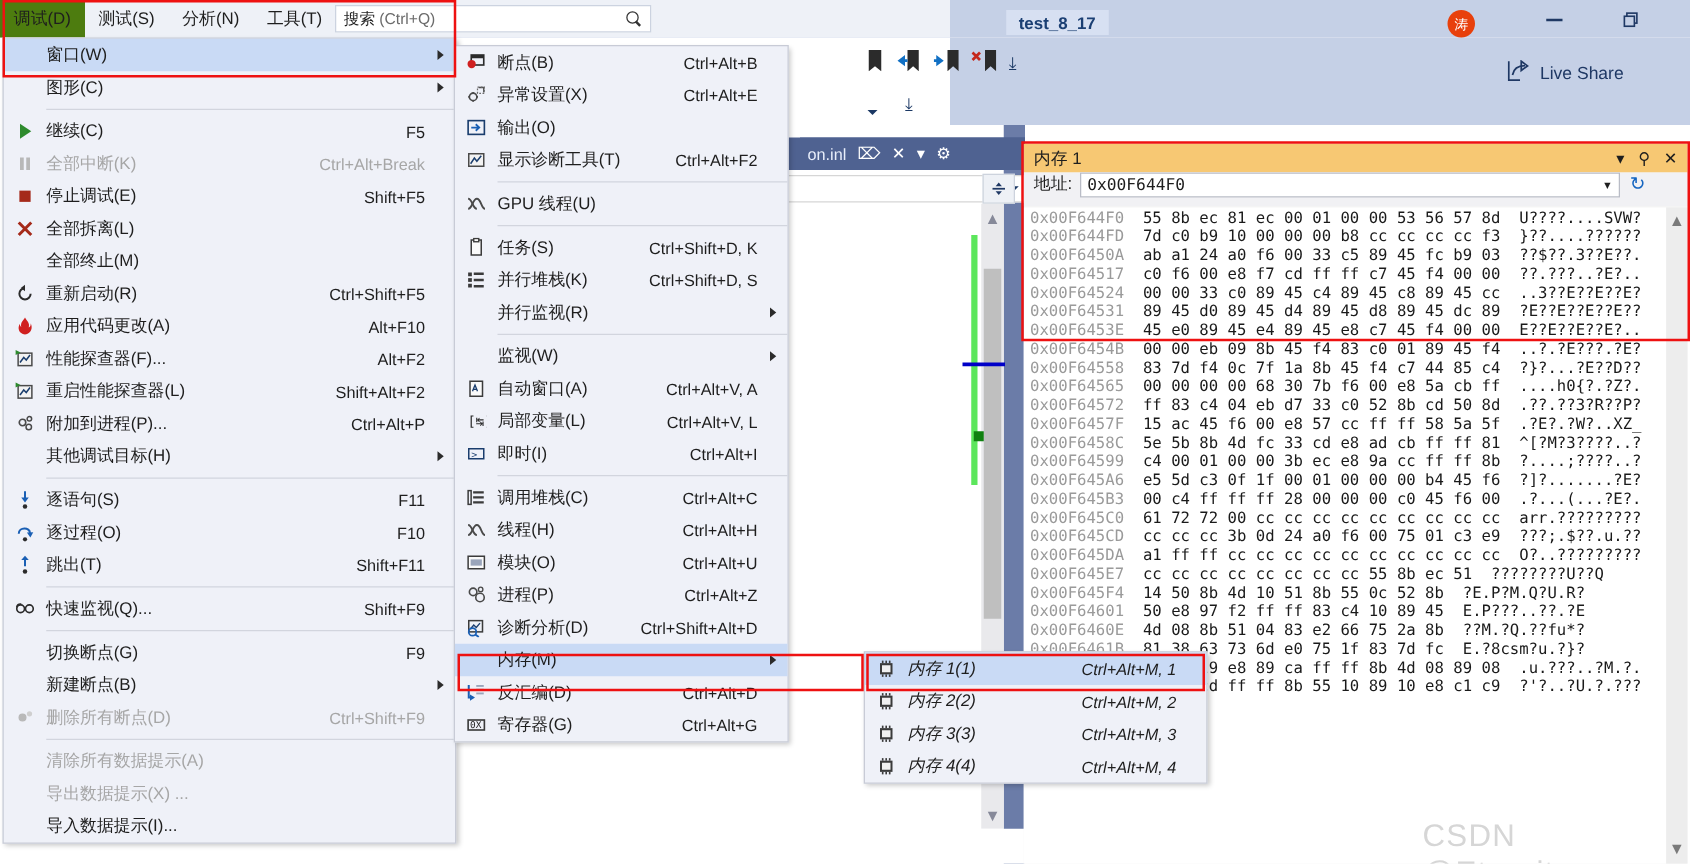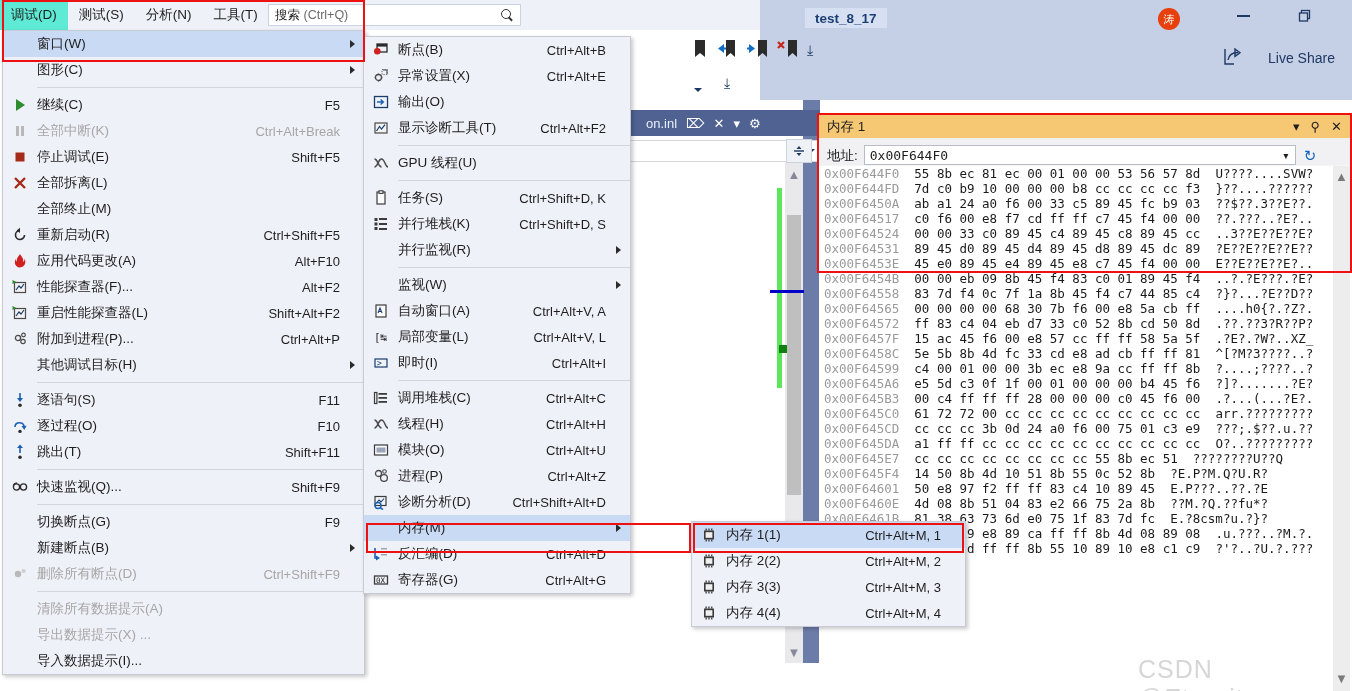--- a/index.html
+++ b/index.html
@@ -7,38 +7,38 @@
     width:1352px;height:691px;position:relative;overflow:hidden;
     font-family:"Liberation Sans","DejaVu Sans",sans-serif;
     font-size:13px;color:#1e1e1e;background:#ffffff;
   }
   .abs{position:absolute;}
 
   
   #titlebar{left:0;top:0;width:1352px;height:30px;background:#c5d0e6;}
   #menubar{left:0;top:0;width:760px;height:30px;background:#eef1f7;display:flex;align-items:center;}
   .menubar-item{height:30px;padding:0 11px;display:flex;align-items:center;font-size:13.5px;color:#1e1e1e;white-space:nowrap;}
-  .menubar-item.active{background:#5eead4;}
+  .menubar-item.active{background:#4d7c0f;}
   #searchbox{left:268px;top:4px;width:253px;height:22px;background:#ffffff;border:1px solid #ccd3e0;display:flex;align-items:center;padding:0 6px;box-sizing:border-box;}
   #searchbox .ph{color:#6b6b6b;font-size:12.5px;}
   #searchbox .ph b{color:#1e1e1e;font-weight:400;}
   .mag{margin-left:auto;width:13px;height:13px;position:relative;}
   .mag:before{content:"";position:absolute;width:8px;height:8px;border:1.6px solid #333;border-radius:50%;left:0;top:0;}
   .mag:after{content:"";position:absolute;width:5px;height:1.6px;background:#333;transform:rotate(45deg);left:7px;top:9px;}
 
   #solutionTab{left:805px;top:8px;height:20px;padding:0 10px;background:#d7e0f2;display:flex;align-items:center;
     font-weight:bold;color:#1b3f73;font-size:13.5px;}
   #avatar{left:1158px;top:8px;width:22px;height:22px;border-radius:50%;background:#e8400c;color:#fff;
     display:flex;align-items:center;justify-content:center;font-size:11px;}
   #btnMin{left:1228px;top:8px;width:30px;height:16px;display:flex;align-items:center;justify-content:center;color:#1f3864;}
   #btnMin i{display:block;width:13px;height:1.4px;background:#1f3864;}
   #btnRestore{left:1290px;top:6px;width:30px;height:20px;display:flex;align-items:center;justify-content:center;}
   #btnRestore svg{display:block;}
 
-  #liveshare{left:1206px;top:48px;display:flex;align-items:center;gap:25px;color:#1f3864;font-size:14px;margin-left:18px;}
+  #liveshare{left:1206px;top:48px;display:flex;align-items:center;gap:7px;color:#1f3864;font-size:14px;}
 
   
   #toolbarArea{left:760px;top:30px;width:592px;height:70px;background:#c5d0e6;}
   #toolIcons{left:693px;top:40px;display:flex;align-items:center;gap:10px;}
   #toolIcons2{left:688px;top:72px;display:flex;align-items:center;gap:16px;}
   .bmk{width:14px;height:17px;}
   .ovf{color:#1b3864;font-size:14px;line-height:1;}
   .dropbtn{width:20px;height:22px;background:#fff;display:flex;align-items:flex-end;justify-content:center;padding-bottom:2px;box-sizing:border-box;}
   .caret{width:0;height:0;border-left:4px solid transparent;border-right:4px solid transparent;border-top:4px solid #1b3864;}
 
@@ -69,35 +69,35 @@
   .mi .lbl{flex:1;font-size:13.5px;color:#1e1e1e;white-space:nowrap;}
   .mi .acc{font-size:13px;color:#1e1e1e;white-space:nowrap;padding-right:24px;}
   .mi.disabled .lbl,.mi.disabled .acc{color:#a6a6a6;}
   .mi.hl{background:#c9daf5;}
   .mi .arrow{position:absolute;right:9px;top:50%;transform:translateY(-50%);
      width:0;height:0;border-top:4px solid transparent;border-bottom:4px solid transparent;border-left:5px solid #2b2b2b;}
   .sep{height:1px;background:#d2d5de;margin:4px 0 4px 34px;}
 
   #menuDebug{left:2px;top:30px;width:363px;}
   #menuWindow{left:363px;top:36px;width:268px;}
-  #menuMemory{left:691px;top:521px;width:275px;}
+  #menuMemory{left:691px;top:521px;width:275px;font-style:italic;}
 
   
   .redbox{border:2px solid #ee1111;box-sizing:border-box;pointer-events:none;}
   #rb-menubar{left:2px;top:0px;width:363px;height:62px;}
   #rb-memory-parent{left:366px;top:523px;width:325px;height:30px;}
   #rb-memory-item{left:693px;top:523px;width:271px;height:30px;}
   #rb-memwin{left:817px;top:113px;width:535px;height:160px;}
 
   
   #memwin{left:819px;top:115px;width:531px;height:576px;background:#f5f5f5;}
   #memTitle{left:819px;top:115px;width:531px;height:23px;background:#f7c873;display:flex;align-items:center;padding:0 8px;box-sizing:border-box;}
   #memTitle .t{font-size:13.5px;color:#1e1e1e;}
   #memTitle .ctrls{margin-left:auto;display:flex;align-items:center;gap:11px;color:#1e1e1e;}
-  #memAddrRow{left:819px;top:138px;width:531px;height:27px;background:#f1f1f4;display:flex;align-items:flex-end;padding-left:8px;box-sizing:border-box;}
+  #memAddrRow{left:819px;top:138px;width:531px;height:27px;background:#f1f1f4;display:flex;align-items:flex-start;padding-left:8px;box-sizing:border-box;}
   #memAddrRow .albl{font-size:13.5px;margin-right:6px;}
   #addrInput{width:432px;height:20px;background:#ffffff;border:1px solid #b9bcc6;box-sizing:border-box;
      display:flex;align-items:center;padding:0 5px;font-family:"DejaVu Sans Mono","Liberation Mono",monospace;font-size:13px;}
   #addrInput .v{flex:1;}
   #refresh{margin-left:8px;color:#1565c0;font-size:15px;}
   #memBody{left:819px;top:166px;width:514px;height:525px;background:#ffffff;overflow:hidden;
      font-family:"DejaVu Sans Mono","Liberation Mono",monospace;font-size:12.5px;}
   .hexrow{height:15px;line-height:15px;white-space:pre;padding-left:5px;}
   .hexrow .addr{color:#9a9a9a;}
   .hexrow .bytes{color:#1a1a1a;}

